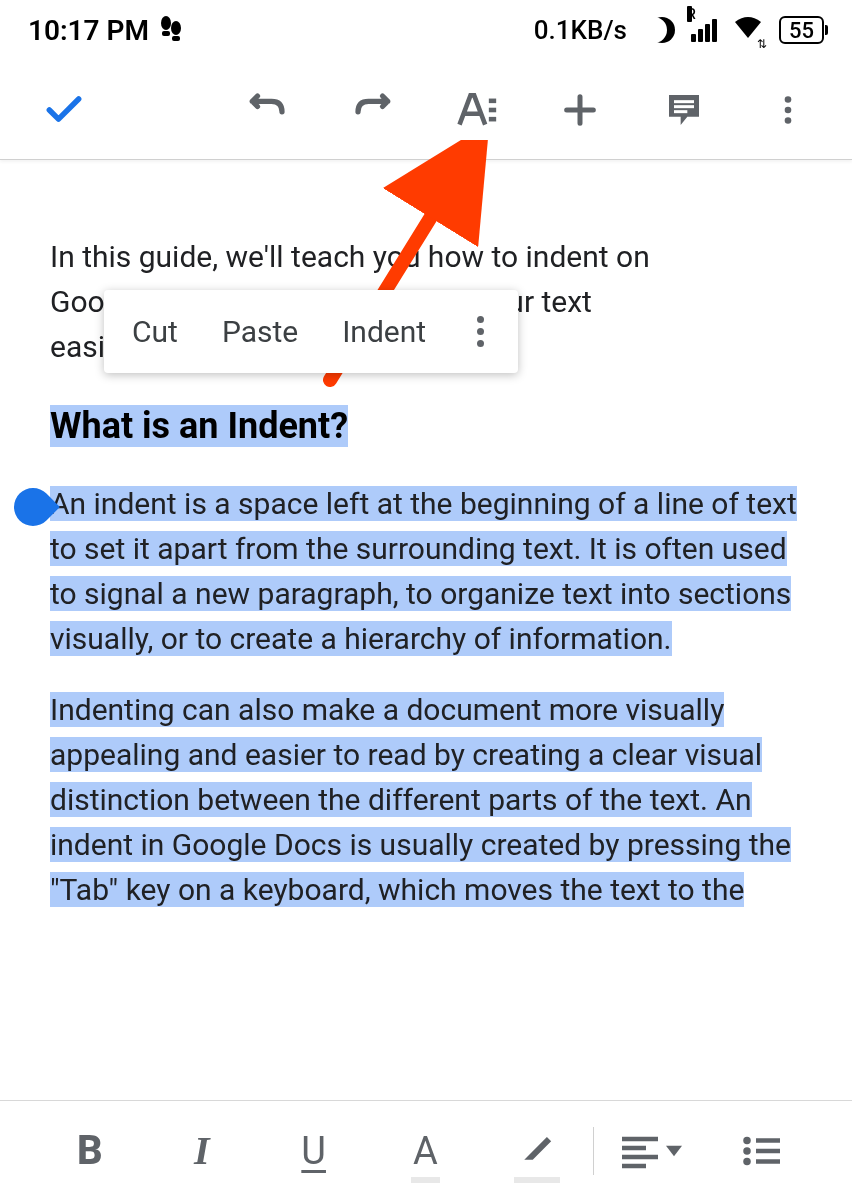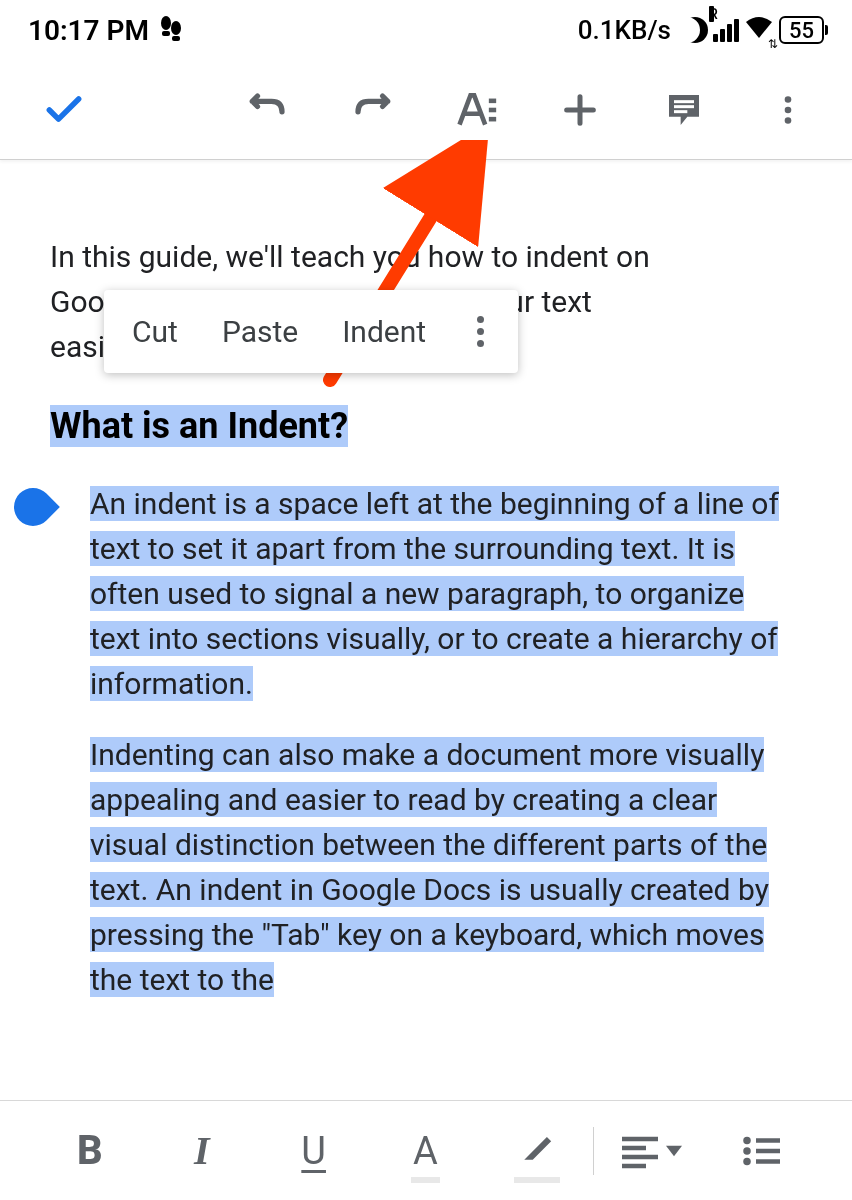--- a/index.html
+++ b/index.html
@@ -17,21 +17,21 @@
     height: 60px;
     display: flex;
     justify-content: space-between;
     align-items: center;
     padding: 10px 28px;
     font-size: 28px;
     font-weight: 600;
     color: #000;
   }
   .status-left { display: flex; align-items: center; gap: 10px; }
-  .status-right { display: flex; align-items: center; gap: 5px; font-weight: 500; }
+  .status-right { display: flex; align-items: center; gap: 16px; font-weight: 500; }
   .status-right .speed { font-size: 26px; margin-right: 6px; }
   .battery-box {
     border: 2.5px solid #000;
     border-radius: 6px;
     padding: 0 8px;
     font-size: 22px;
     font-weight: 500;
     display: inline-flex;
     align-items: center;
     height: 28px;
@@ -97,21 +97,21 @@
   .heading {
     font-size: 36px;
     font-weight: 700;
     margin: 22px 0 28px 0;
     color: #000;
   }
   .highlighted {
     background: #aecbfa;
     display: inline;
   }
-  .para { margin-bottom: 26px; margin-left: 40px; }
+  .para { margin-bottom: 26px; }
   .selection-start {
     position: absolute;
     width: 38px; height: 38px;
     background: #1a73e8;
     border-radius: 50% 0 50% 50%;
     transform: rotate(45deg);
     left: 14px;
     top: 328px;
   }
 

